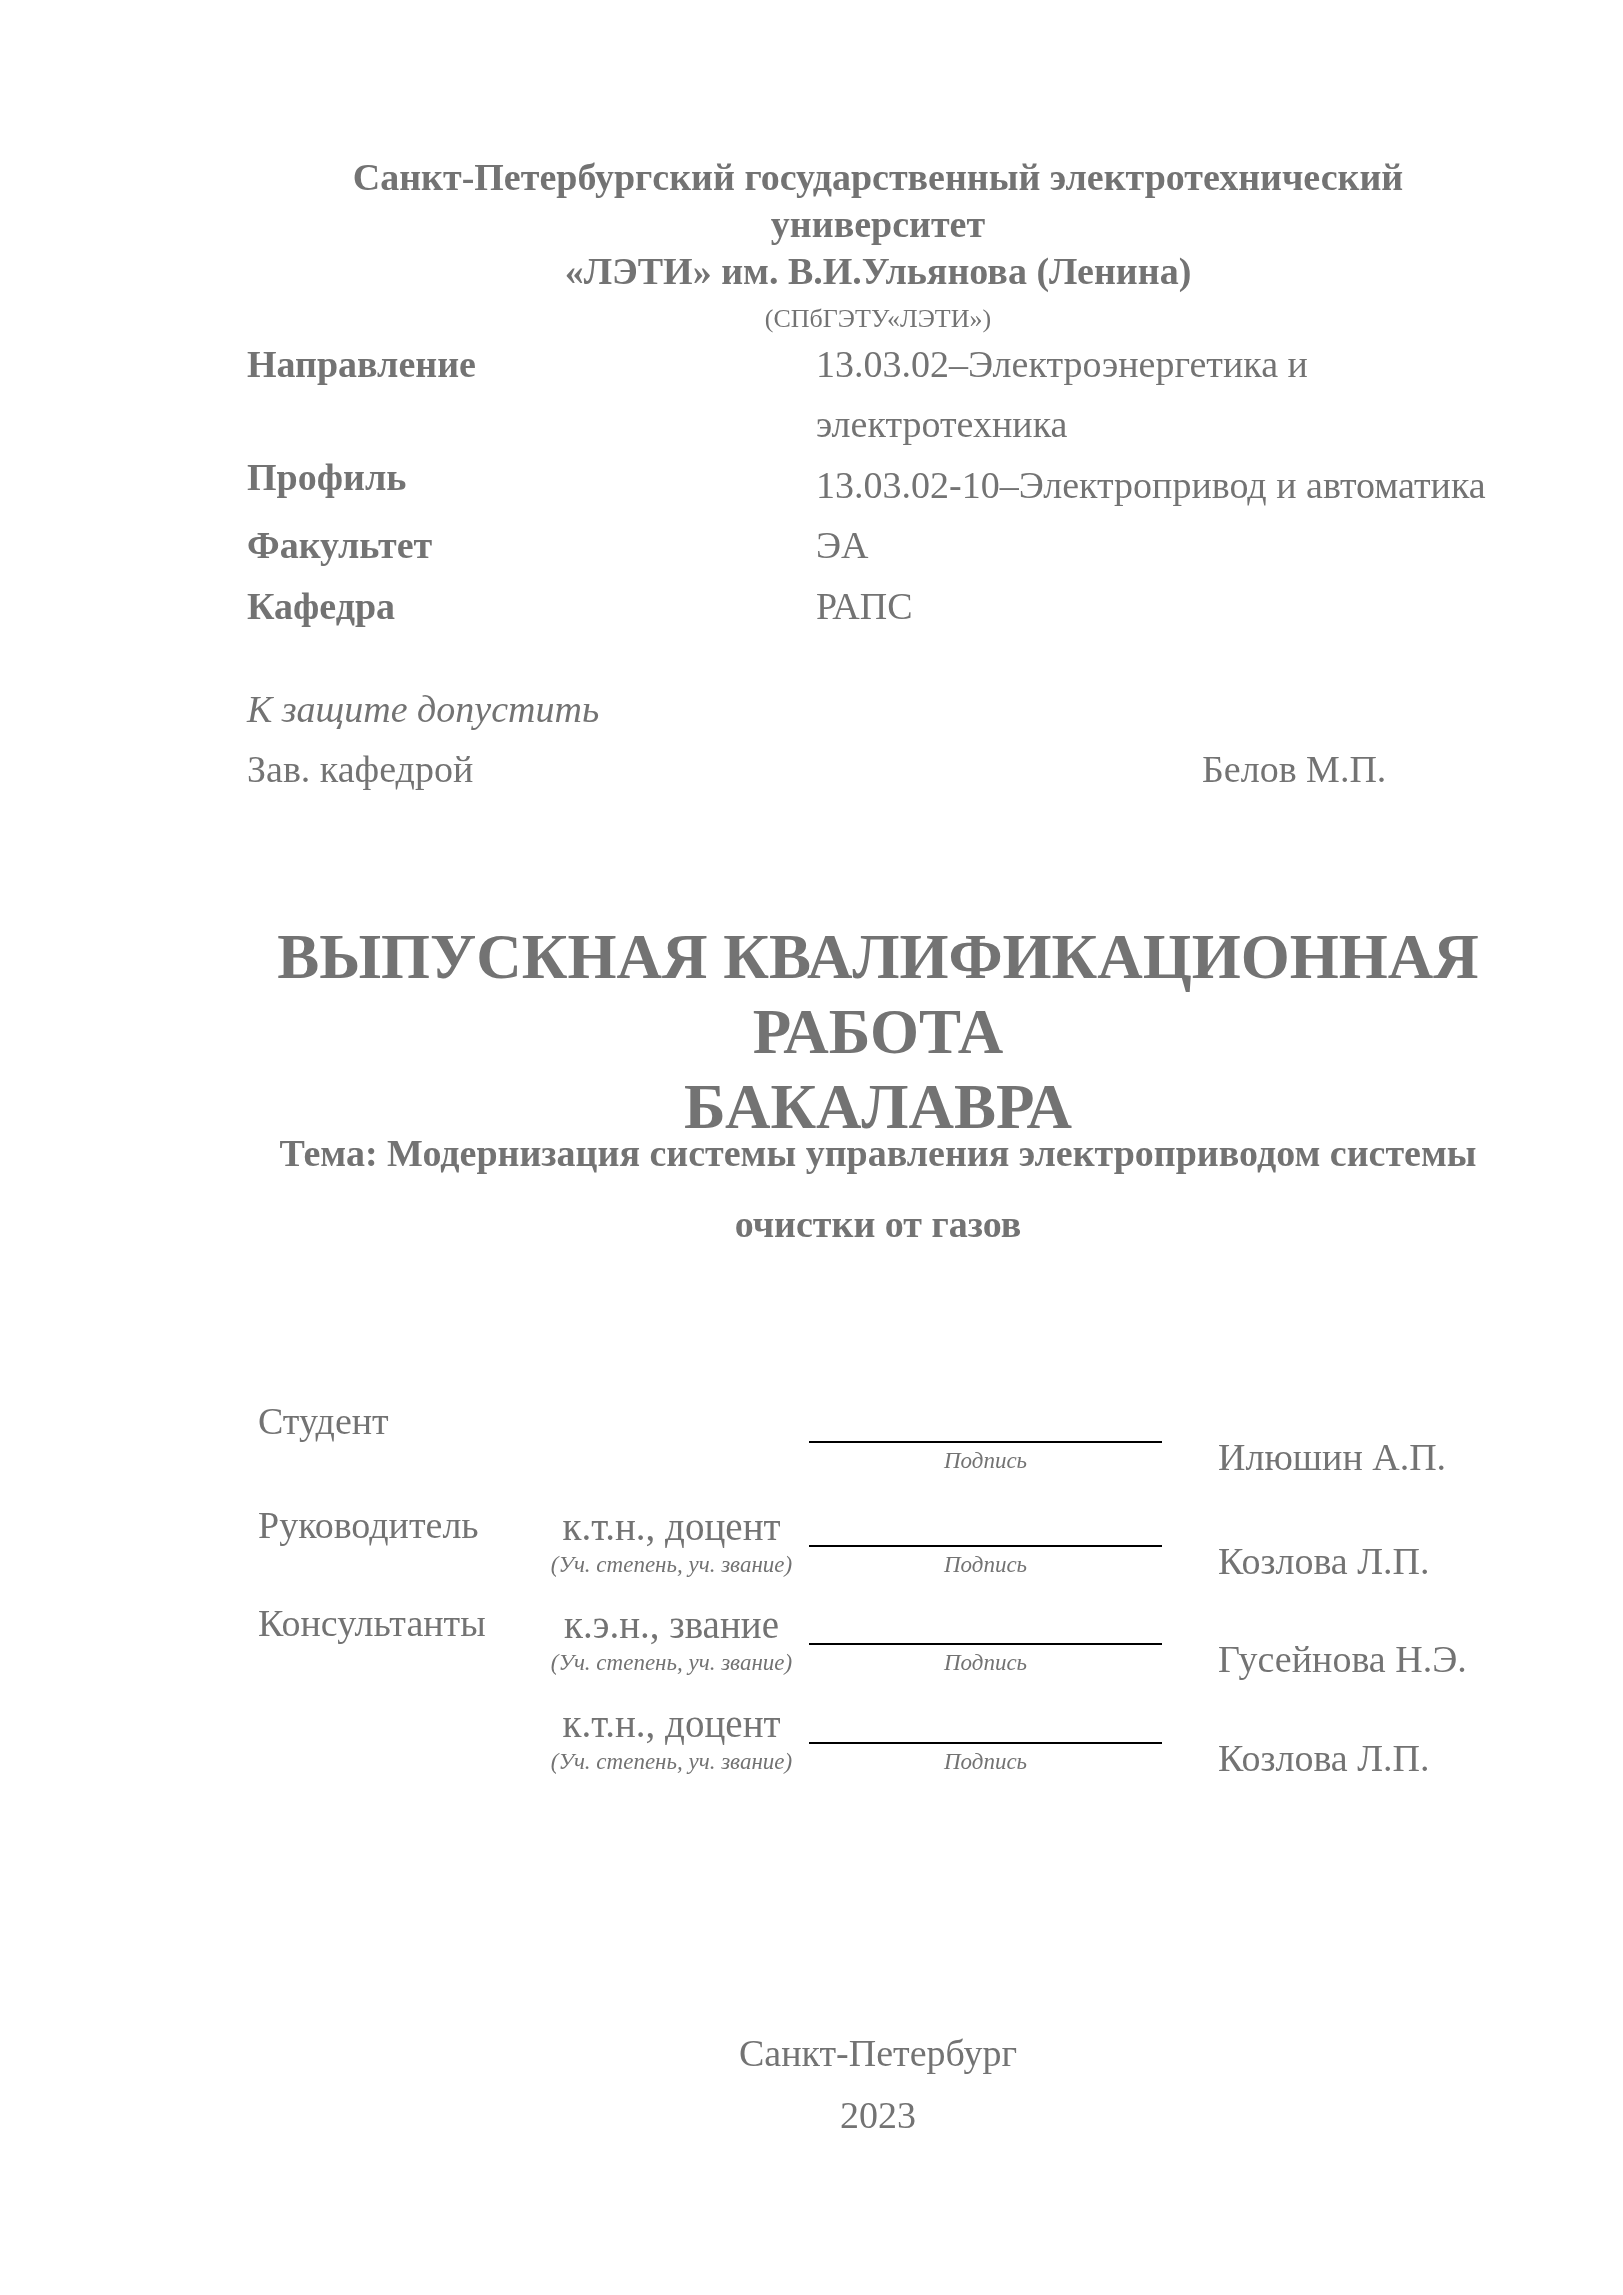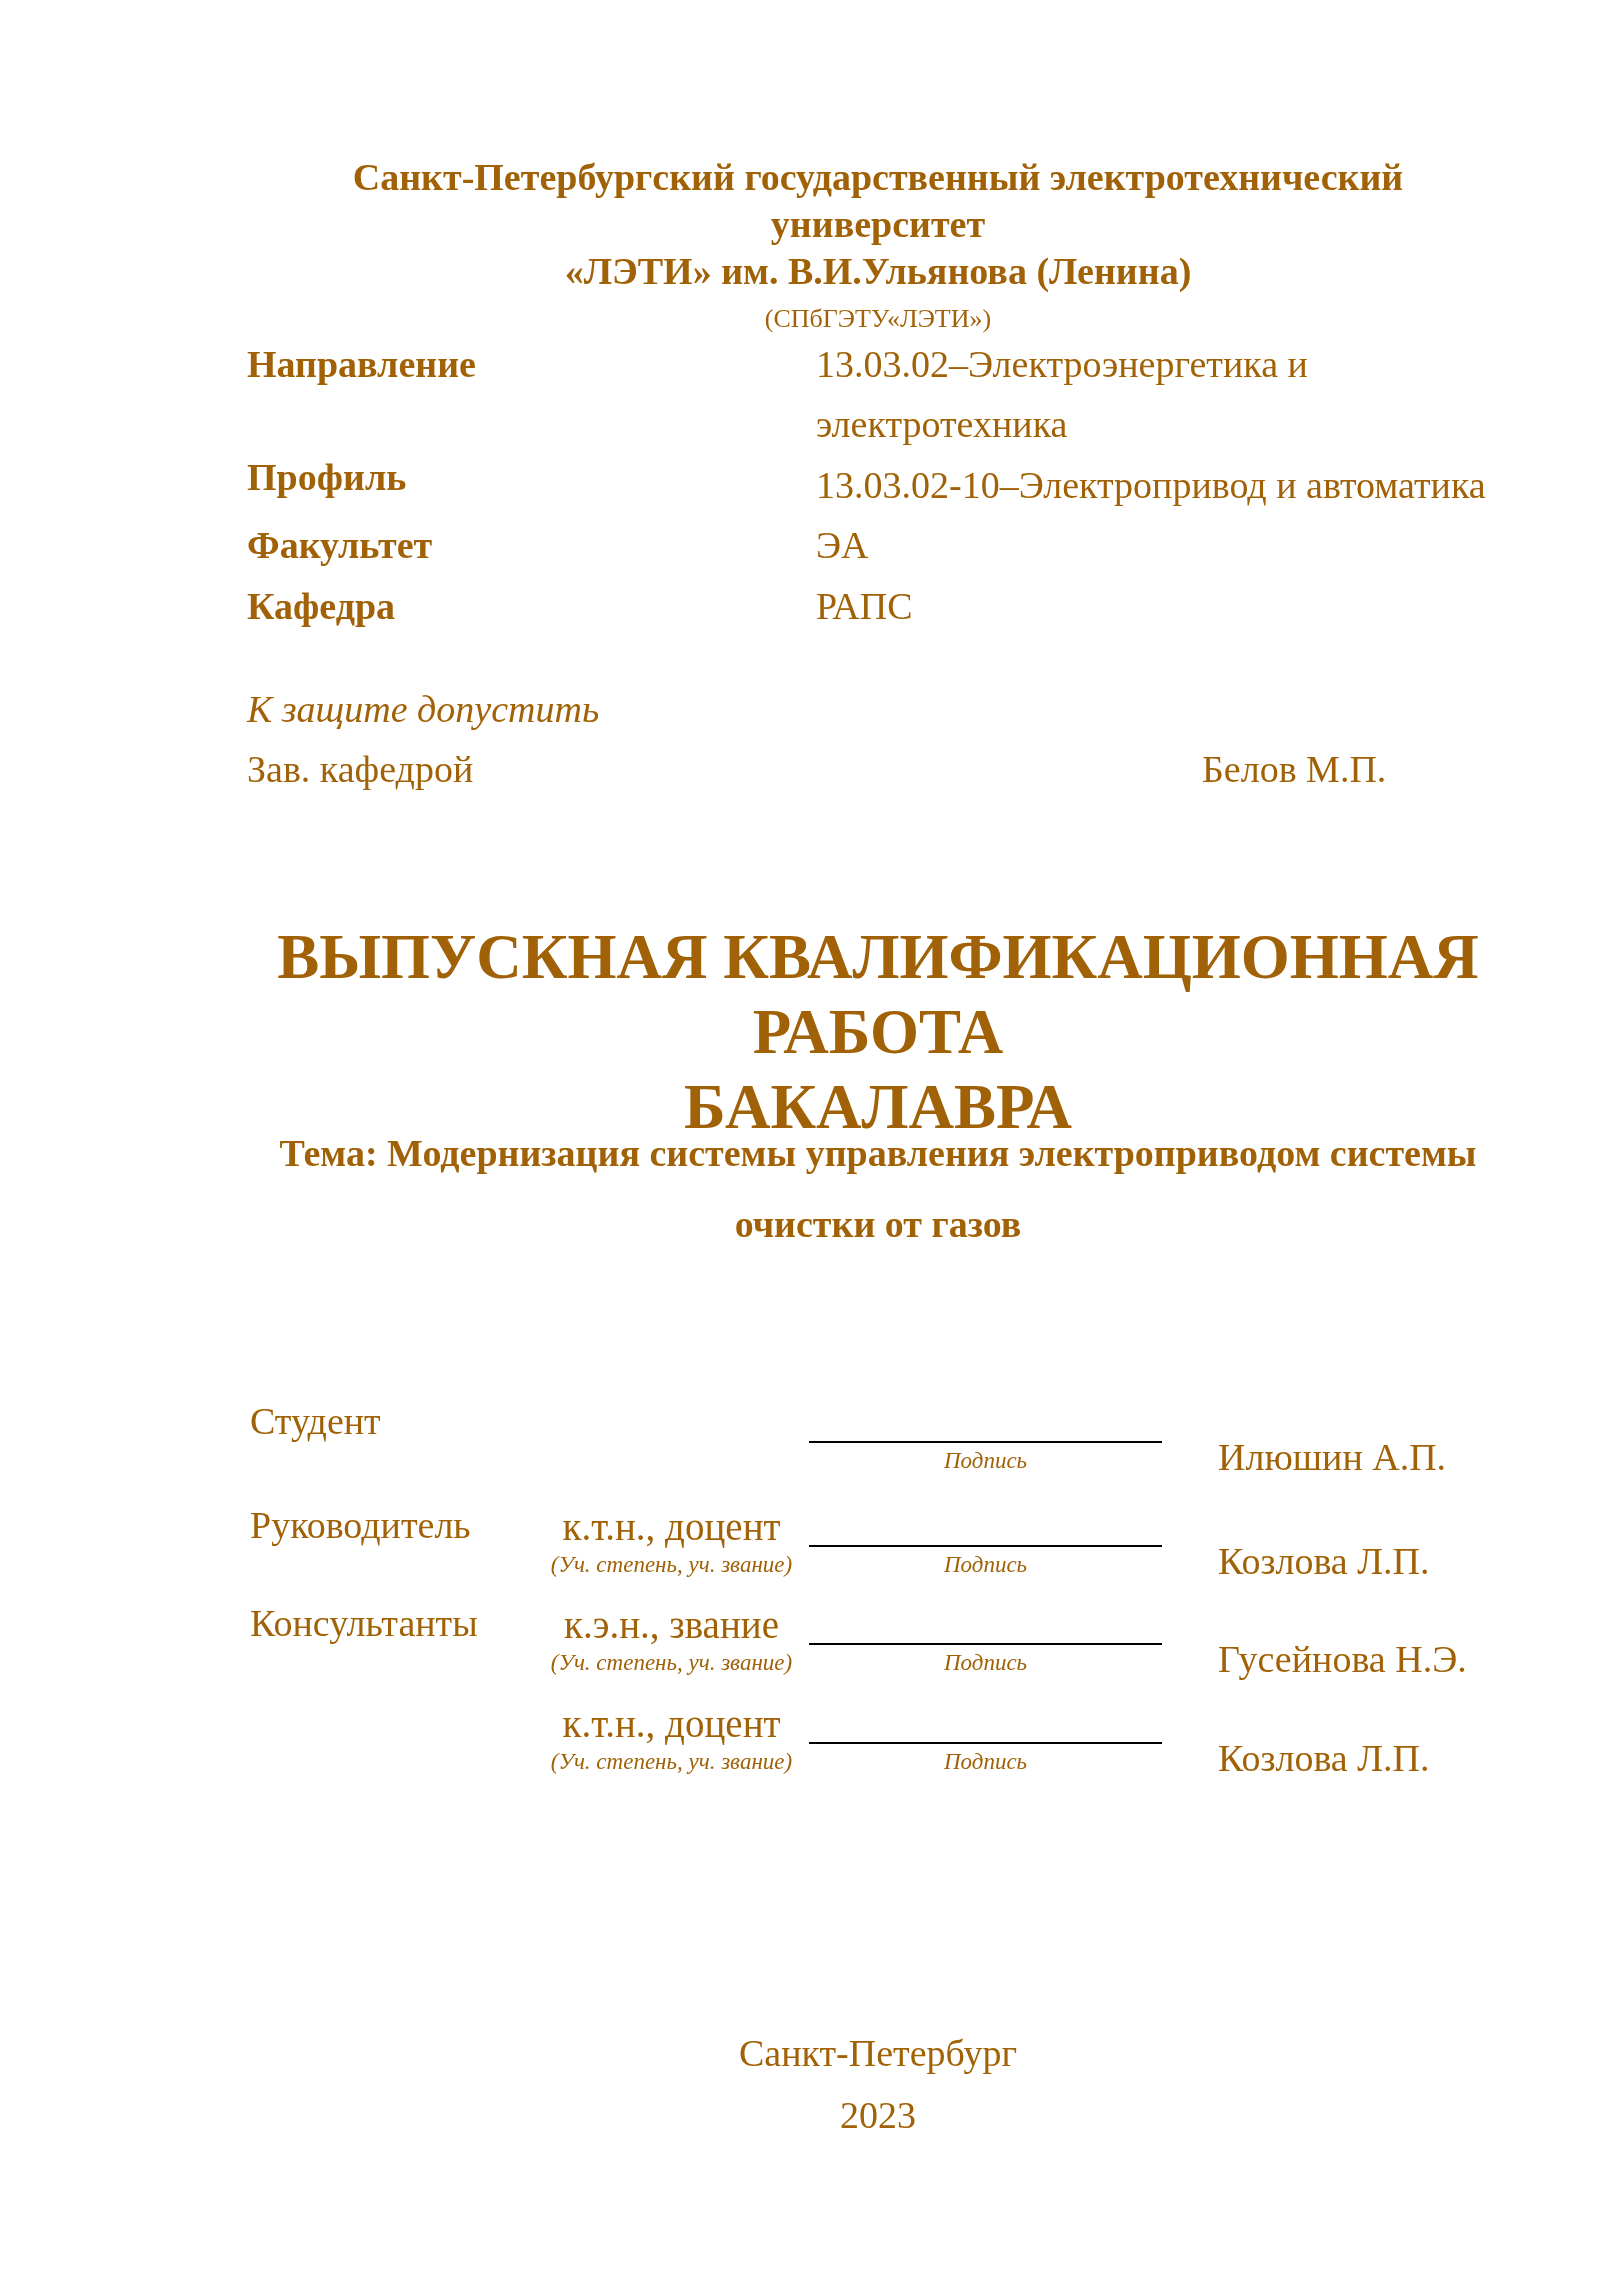--- a/index.html
+++ b/index.html
@@ -1,21 +1,21 @@
 <!DOCTYPE html>
 <html style="font-size:12.6px"><head>
 <meta charset="utf-8">
 <style>
   html, body { margin: 0; padding: 0; background: #ffffff; }
   .page {
     position: relative;
     width: 1623px;
     height: 2295px;
     background: #ffffff;
-    color: #a16207;
+    color: #737373;
     font-family: "Liberation Serif", "DejaVu Serif", serif;
     overflow: hidden;
   }
   .abs { position: absolute; }
   .b { font-weight: bold; }
   .i { font-style: italic; }
   .t49 { font-size: 38px; line-height: 49px; white-space: nowrap; }
   .center { text-align: center; }
 
   #header {
@@ -49,21 +49,21 @@
     text-align: center; font-weight: bold;
     font-size: 38px; line-height: 71px;
   }
 
   .sigrow { position: absolute; left: 0; width: 1623px; height: 102px; }
   #sigrow-0 { top: 1397px; }
   #sigrow-1 { top: 1501px; }
   #sigrow-2 { top: 1599px; }
   #sigrow-3 { top: 1698px; }
   .sigrow > div { position: absolute; }
-  .sig-role   { left: 250px;  top: 0;    font-size: 38px; line-height: 49px; white-space: nowrap; }
+  .sig-role   { left: 258px;  top: 0;    font-size: 38px; line-height: 49px; white-space: nowrap; }
   .sig-degree { left: 550px;  top: 6.3px;  width: 243px; text-align: center; font-size: 39px; line-height: 39px; white-space: nowrap; }
   .sig-line   { left: 809px; top: 44px; width: 353px; height: 0; border-top: 2.4px solid #000; }
   .sig-cap    { left: 809px; top: 50px; width: 353px; text-align: center; font-size: 23px; line-height: 28px; font-style: italic; }
   .deg-cap    { left: 534px;  top: 50px; width: 275px; text-align: center; font-size: 23px; line-height: 28px; font-style: italic; white-space: nowrap; }
   .sig-name   { left: 1218px; top: 0;    font-size: 38px; line-height: 49px; white-space: nowrap; margin-top: 36px; }
 
   #footer-city { left: 247px; top: 2029px; width: 1262px; }
   #footer-year { left: 247px; top: 2091px; width: 1262px; }
 </style>
 </head>

